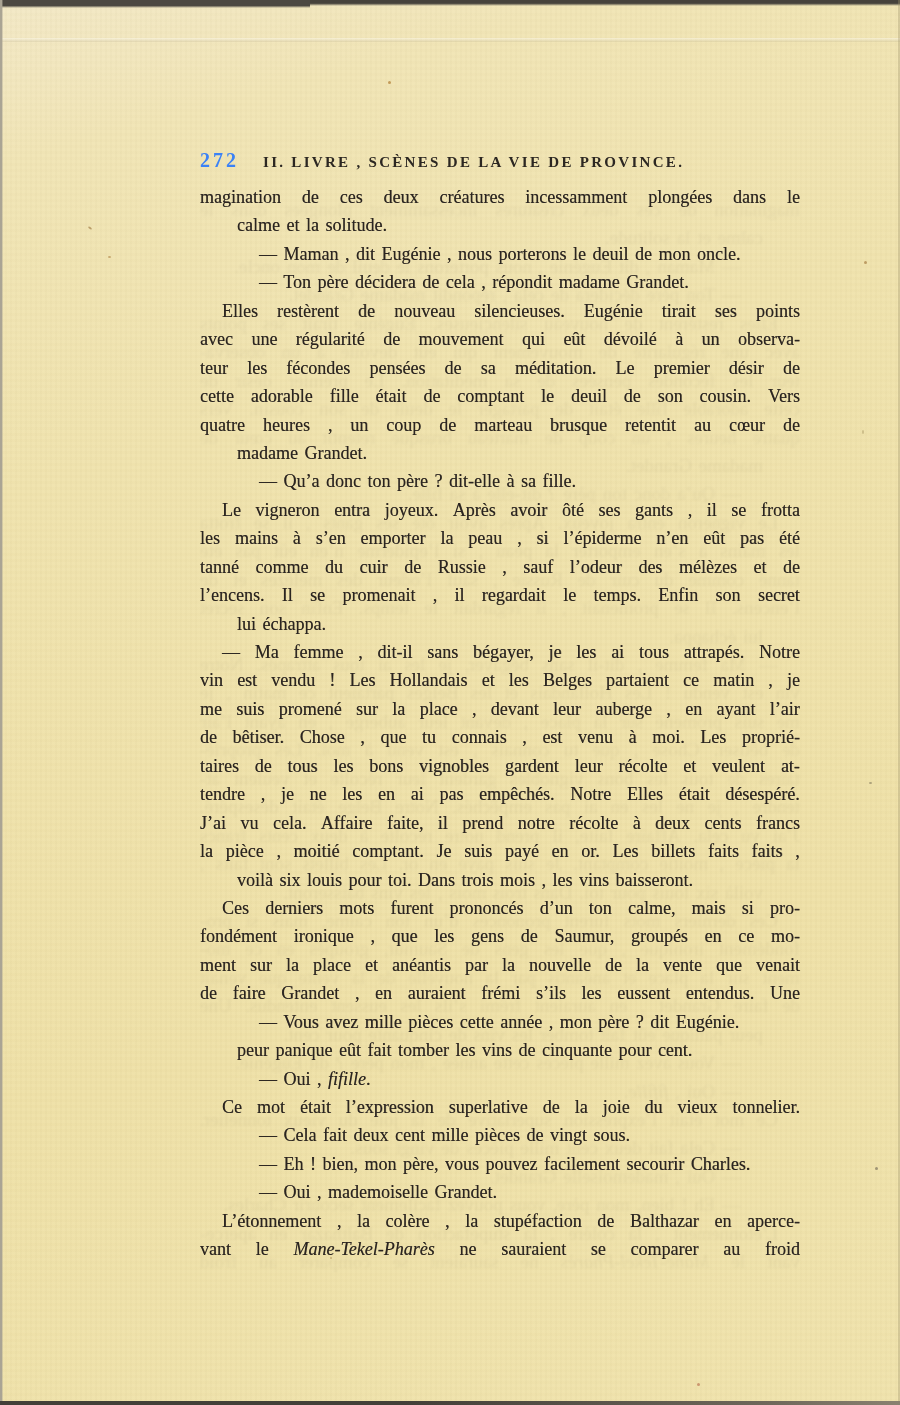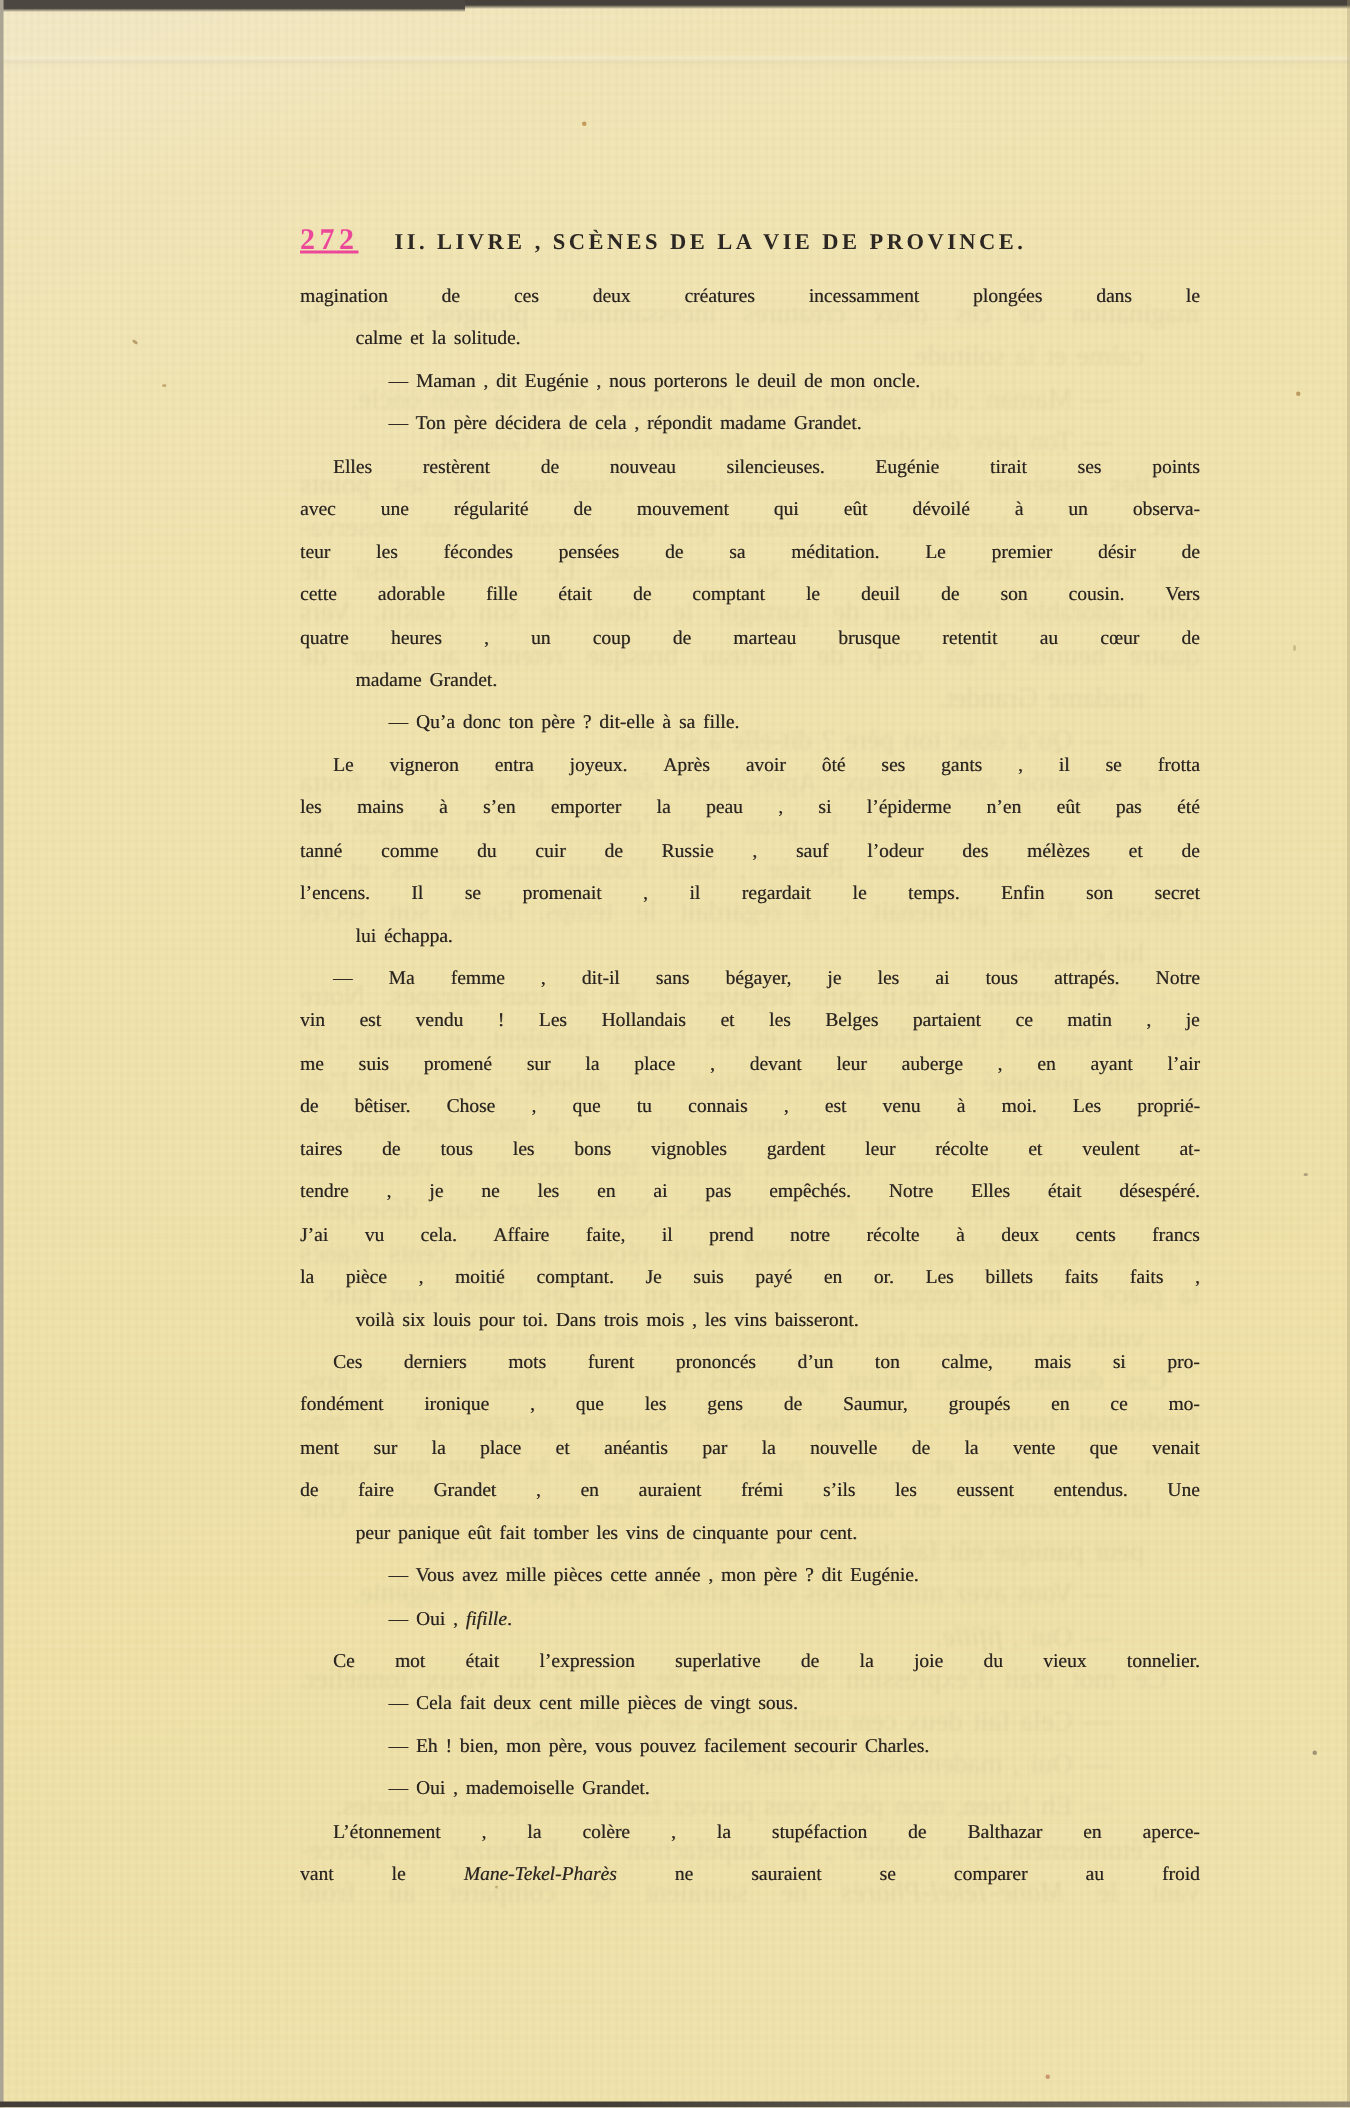--- a/index.html
+++ b/index.html
@@ -29,26 +29,26 @@
   .edge-left   { position: absolute; left: 0; top: 0; width: 3px; height: 100%;
                  background: linear-gradient(to right, #aaa494 0 60%, rgba(170,164,148,0) 100%); }
   .edge-right  { position: absolute; right: 0; top: 0; width: 2px; height: 100%;
                  background: rgba(160,148,110,.35); }
   .crease      { position: absolute; left: 0; top: 38px; width: 100%; height: 4px;
                  background: linear-gradient(to bottom, rgba(255,252,238,.55), rgba(130,115,75,.14));
                  filter: blur(.6px); }
   
   .header { position: absolute; left: 200px; top: 149px; width: 600px;
             display: flex; align-items: baseline; }
-  .pageno { font-size: 20px; font-weight: 700; letter-spacing: 3px; color: #ec4899; text-decoration: underline; }
+  .pageno { font-size: 20px; font-weight: 700; letter-spacing: 3px; color: #3b82f6; }
   .running-title { margin-left: 24px; font-size: 15px; font-weight: 700;
                    letter-spacing: 2.3px; color: #2c2722; white-space: nowrap; }
   
   .text-block { position: absolute; left: 200px; top: 183px; width: 600px;
-                font-size: 13px; }
+                font-size: 18px; }
   .line { height: 28.45px; line-height: 28.45px; white-space: nowrap;
           text-shadow: 0.3px 0 0 rgba(42,36,32,.55); }
   .line.indent { padding-left: 22px; }
   .line.just { display: flex; justify-content: space-between; white-space: normal; }
   .line.just span { flex: 0 0 auto; }
   .line:not(.just) { word-spacing: 2px; margin-left: 37px; }
   .it { font-style: italic; }
   
   .bleed { position: absolute; left: 200px; top: 196px; width: 600px;
            font-size: 19px; transform: scaleX(-1);
@@ -780,22 +780,22 @@
       <span>,</span>
       <span>en</span>
       <span>auraient</span>
       <span>frémi</span>
       <span>s’ils</span>
       <span>les</span>
       <span>eussent</span>
       <span>entendus.</span>
       <span>Une</span>
     </div>
+    <div class="line indent"><span>— Vous avez mille pièces cette année , mon père ? dit Eugénie.</span></div>
     <div class="line"><span>peur panique eût fait tomber les vins de cinquante pour cent.</span></div>
-    <div class="line indent"><span>— Vous avez mille pièces cette année , mon père ? dit Eugénie.</span></div>
     <div class="line indent"><span>— Oui , </span><span class="it">fifille</span><span>.</span></div>
     <div class="line indent just">
       <span>Ce</span>
       <span>mot</span>
       <span>était</span>
       <span>l’expression</span>
       <span>superlative</span>
       <span>de</span>
       <span>la</span>
       <span>joie</span>

